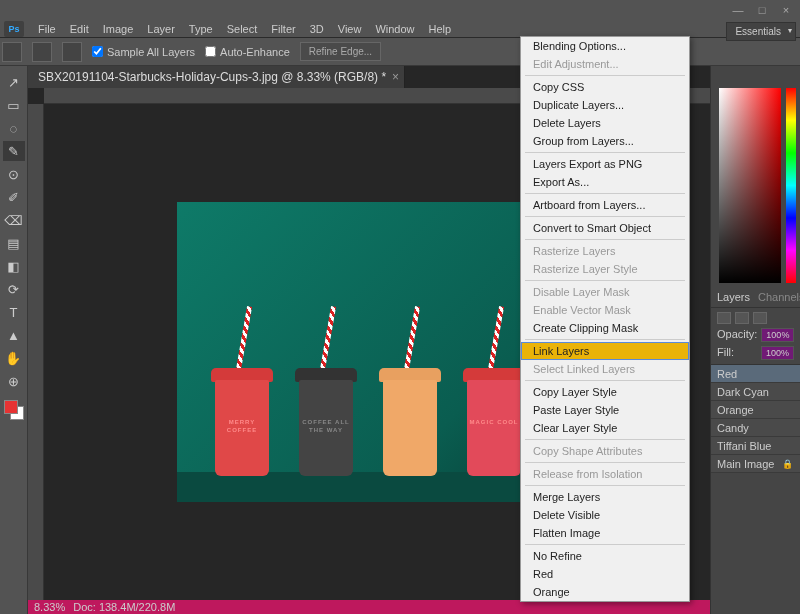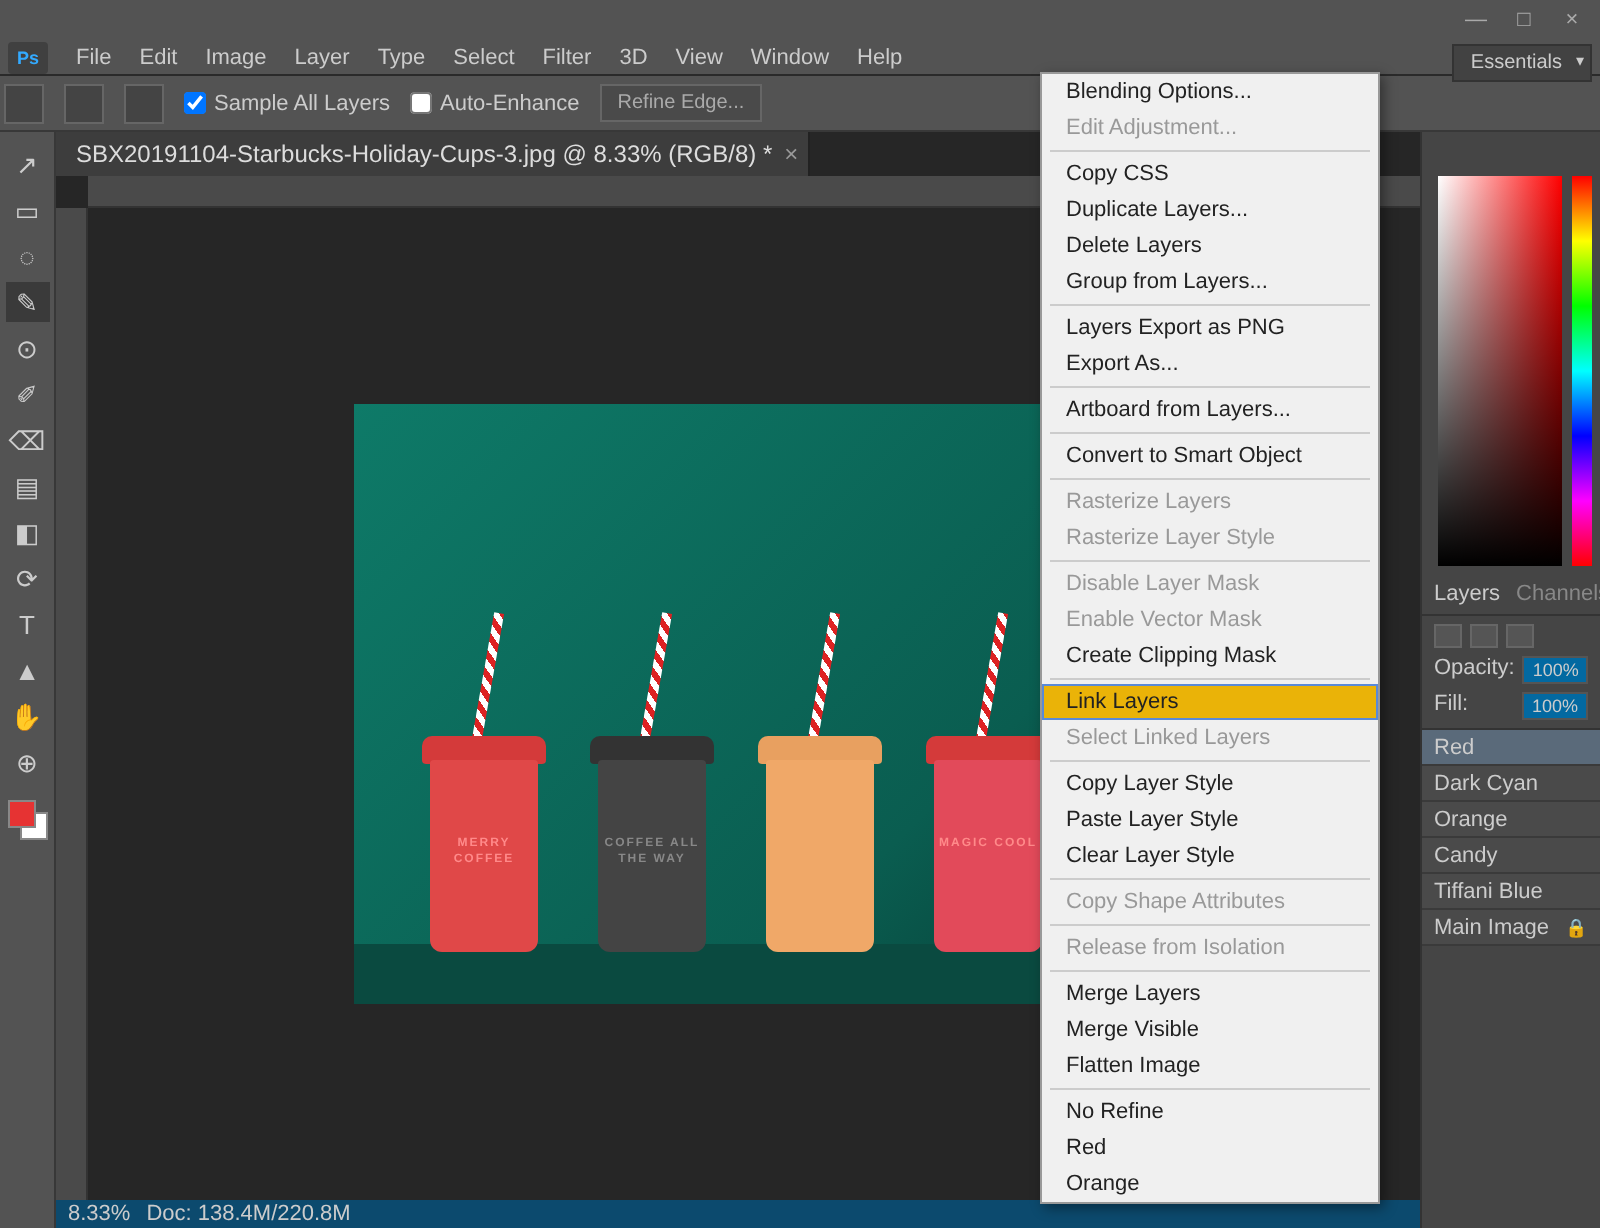--- a/index.html
+++ b/index.html
@@ -29,31 +29,31 @@
 .rulerh{position:absolute;top:22px;left:16px;right:0;height:16px;background:#4a4a4a;border-bottom:1px solid #333}
 .rulerv{position:absolute;top:38px;left:0;width:16px;bottom:14px;background:#4a4a4a;border-right:1px solid #333}
 .canvas-wrap{position:absolute;top:38px;left:16px;right:0;bottom:14px;background:#262626;display:flex;align-items:center;justify-content:center}
 .canvas{width:400px;height:300px;background:linear-gradient(135deg,#0e7a68 0%,#0a5d50 70%,#063d35 100%);position:relative;overflow:hidden}
 .floor{position:absolute;bottom:0;left:0;right:0;height:30px;background:#0a4a40}
 .cup{position:absolute;bottom:26px;width:62px;height:108px}
 .straw{position:absolute;left:48%;top:-62px;width:5px;height:70px;transform:rotate(10deg);background:repeating-linear-gradient(45deg,#fff 0 3px,#d22 3px 6px)}
 .lid{position:absolute;top:0;left:0;right:0;height:14px;border-radius:5px 5px 2px 2px}
 .body{position:absolute;top:12px;left:4px;right:4px;bottom:0;border-radius:2px 2px 6px 6px}
 .txt{position:absolute;top:40%;left:0;right:0;text-align:center;font-size:6px;line-height:8px;letter-spacing:1px;font-weight:bold}
-.statusbar{position:absolute;bottom:0;left:0;right:0;height:14px;background:#0c4a6e;display:flex;align-items:center;padding-left:6px;gap:8px;font-size:9px;color:#bbb}
+.statusbar{position:absolute;bottom:0;left:0;right:0;height:14px;background:#be185d;display:flex;align-items:center;padding-left:6px;gap:8px;font-size:9px;color:#bbb}
 .rightpanel{width:90px;background:#454545;border-left:1px solid #333;display:flex;flex-direction:column}
 .picker{height:220px;position:relative;padding:6px 4px}
 .satval{position:absolute;top:22px;left:8px;width:62px;height:195px;background:linear-gradient(to bottom,rgba(0,0,0,0) 0%,#000 100%),linear-gradient(to right,#fff 0%,#f00 100%)}
 .hue{position:absolute;top:22px;right:4px;width:10px;height:195px;background:linear-gradient(to bottom,#f00,#ff0,#0f0,#0ff,#00f,#f0f,#f00)}
 .panel-hdr{height:22px;background:#454545;display:flex;align-items:center;padding:0 6px;font-size:10px;color:#ddd;border-bottom:1px solid #333;gap:8px}
 .panel-hdr span.dim{color:#888}
 .layer-opts{padding:4px 6px;display:flex;flex-direction:column;gap:4px;border-bottom:1px solid #333}
 .lo-row{display:flex;align-items:flex-start;gap:4px;font-size:9px;color:#bbb}
 .lo-row .icon{width:14px;height:12px;background:#555;border:1px solid #666}
-.lo-row .val{background:#0369a1;border:1px solid #555;padding:1px 4px;font-size:9px;margin-left:auto}
+.lo-row .val{background:#701a75;border:1px solid #555;padding:1px 4px;font-size:9px;margin-left:auto}
 .layers{flex:1;overflow:hidden}
 .layer{height:18px;background:#4a4a4a;border-bottom:1px solid #3a3a3a;display:flex;align-items:center;padding:0 6px;font-size:9px;color:#ddd;justify-content:space-between}
 .layer.sel{background:#5a6a7a}
 .lock-ic{font-size:9px;color:#aaa}
 .ctx{position:absolute;top:36px;left:520px;width:170px;background:#f0f0f0;border:1px solid #999;box-shadow:2px 2px 6px rgba(0,0,0,.4);z-index:100}
 .ctx .item{padding:3px 12px;font-size:11px;color:#222;cursor:default}
 .ctx .item.dis{color:#999}
 .ctx .item.hl{background:#eab308;border:1px solid #5a8ad8;padding:2px 11px}
 .ctx .outl{border:2px solid #d22;padding:1px 10px}
 .ctx .sep{height:1px;background:#ccc;margin:2px 4px}
@@ -237,19 +237,19 @@
     <div class="sep"></div>
     <div class="item">Copy Layer Style</div>
     <div class="item">Paste Layer Style</div>
     <div class="item">Clear Layer Style</div>
     <div class="sep"></div>
     <div class="item dis">Copy Shape Attributes</div>
     <div class="sep"></div>
     <div class="item dis">Release from Isolation</div>
     <div class="sep"></div>
     <div class="item">Merge Layers</div>
-    <div class="item">Merge Visible</div>
+    <div class="item">Delete Visible</div>
     <div class="item">Flatten Image</div>
     <div class="sep"></div>
     <div class="item">No Refine</div>
     <div class="item">Red</div>
     <div class="item">Orange</div>
   </div>
 
 </body></html>

